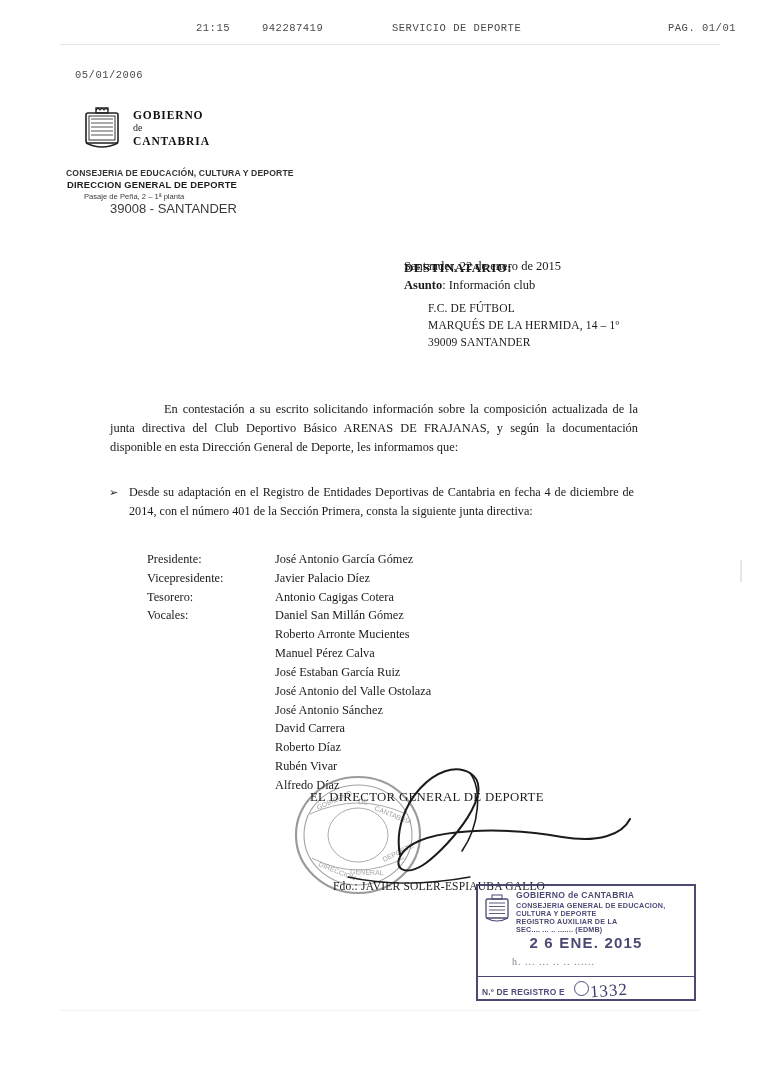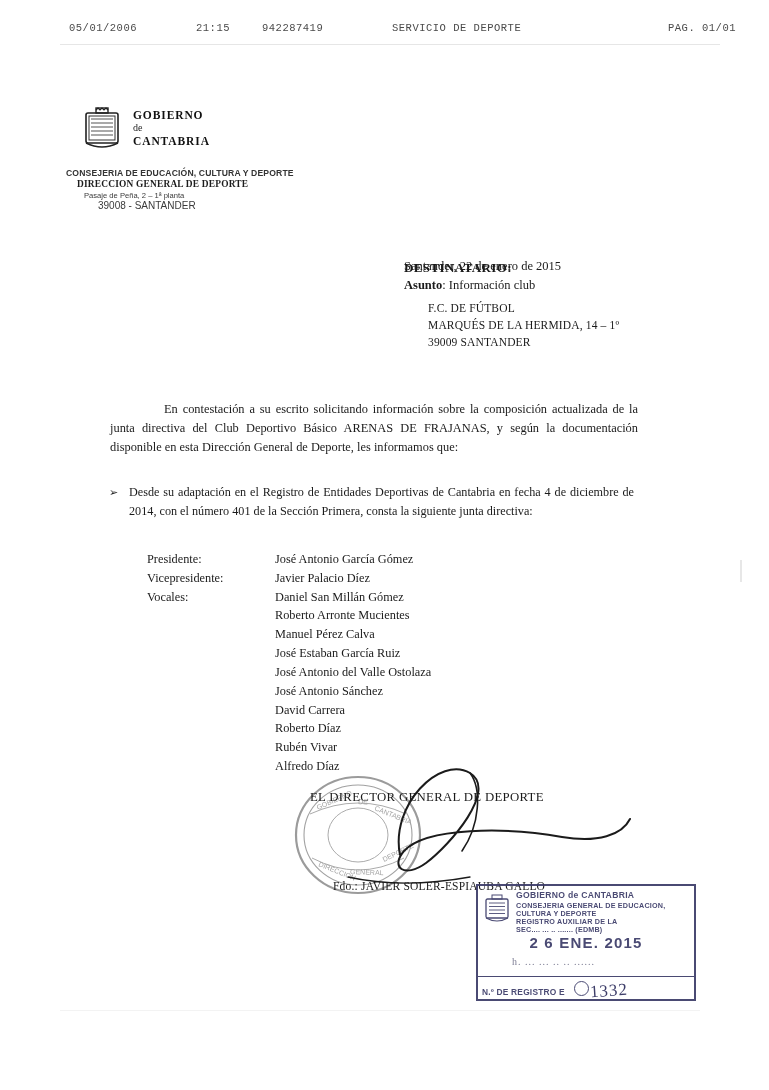--- a/index.html
+++ b/index.html
@@ -22,21 +22,21 @@
     top: 22px;
     left: 0;
     width: 769px;
     height: 16px;
     font-family: "Liberation Mono", monospace;
     font-size: 10.5px;
     letter-spacing: 0.5px;
     color: #4a4a4a;
   }
   .fax-header span { position: absolute; white-space: nowrap; }
-  .fx-date   { left: 69px; }
+  .fx-date   { left: 75px; margin-top: 47px; }
   .fx-time   { left: 196px; }
   .fx-number { left: 262px; }
   .fx-title  { left: 392px; }
   .fx-page   { left: 668px; }
 
   
   .fax-rule {
     position: absolute;
     top: 44px; left: 60px;
     width: 660px; height: 1px;
@@ -93,32 +93,31 @@
     font-size: 8.6px;
     letter-spacing: 0.15px;
     font-weight: bold;
     color: #333;
   }
   .dept-2 {
     font-size: 9.4px;
     font-weight: bold;
     letter-spacing: 0.2px;
     margin-top: 1px;
-    margin-left: 11px;
-    font-family: Liberation Serif, serif;
+    margin-left: 1px;
   }
   .dept-3 {
     font-size: 7.6px;
     margin-top: 2px;
     margin-left: 18px;
     color: #3a3a3a;
   }
   .dept-4 {
-    font-size: 10px;
-    margin-left: 32px;
+    font-size: 13px;
+    margin-left: 44px;
     color: #3a3a3a;
   }
 
   
   .meta-block {
     position: absolute;
     top: 213px;
     left: 404px;
     font-size: 12.5px;
     line-height: 1.55;
@@ -374,20 +373,24 @@
 </div>
 
 <div class="board">
   <div class="board-row">
     <div class="board-role">Presidente:</div>
     <div class="board-name">José Antonio García Gómez</div>
   </div>
   <div class="board-row">
     <div class="board-role">Vicepresidente:</div>
     <div class="board-name">Javier Palacio Díez</div>
+  </div>
+  <div class="board-row">
+    <div class="board-role">Tesorero:</div>
+    <div class="board-name">Antonio Cagigas Cotera</div>
   </div>
   <div class="board-row">
     <div class="board-role">Vocales:</div>
     <div class="board-name">Daniel San Millán Gómez</div>
   </div>
   <div class="board-extra">Roberto Arronte Mucientes</div>
   <div class="board-extra">Manuel Pérez Calva</div>
   <div class="board-extra">José Estaban García Ruiz</div>
   <div class="board-extra">José Antonio del Valle Ostolaza</div>
   <div class="board-extra">José Antonio Sánchez</div>

